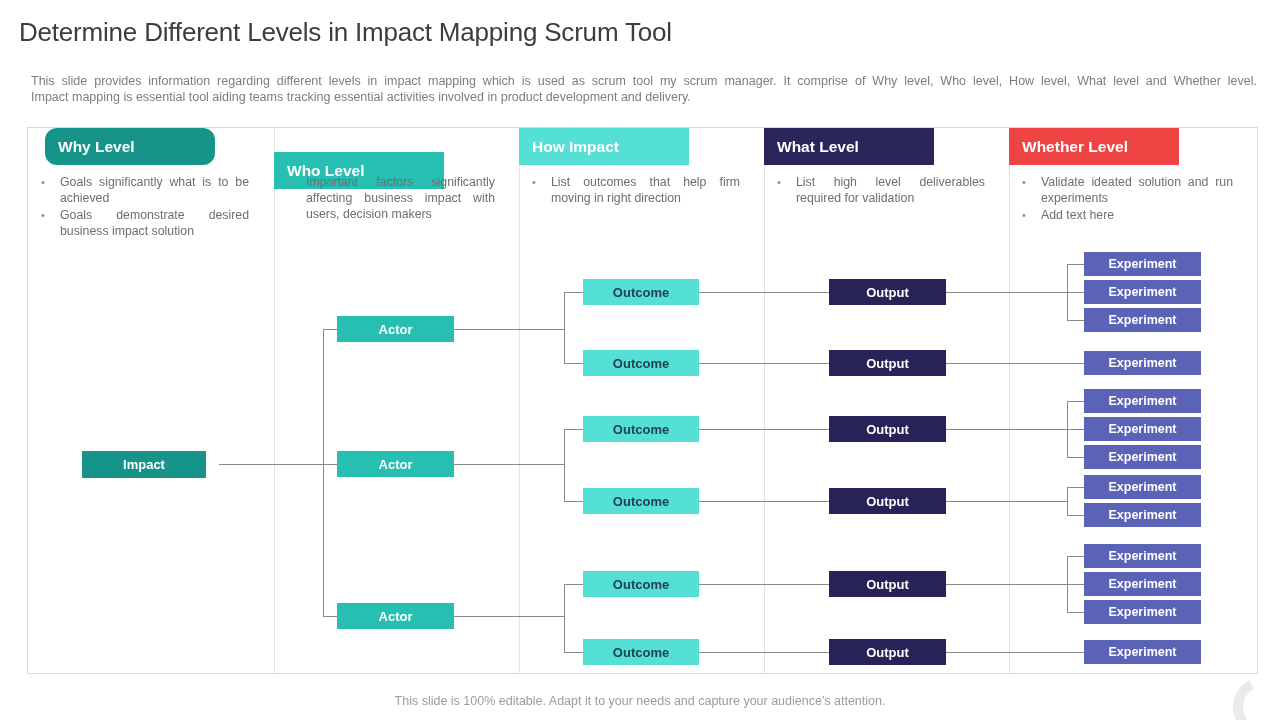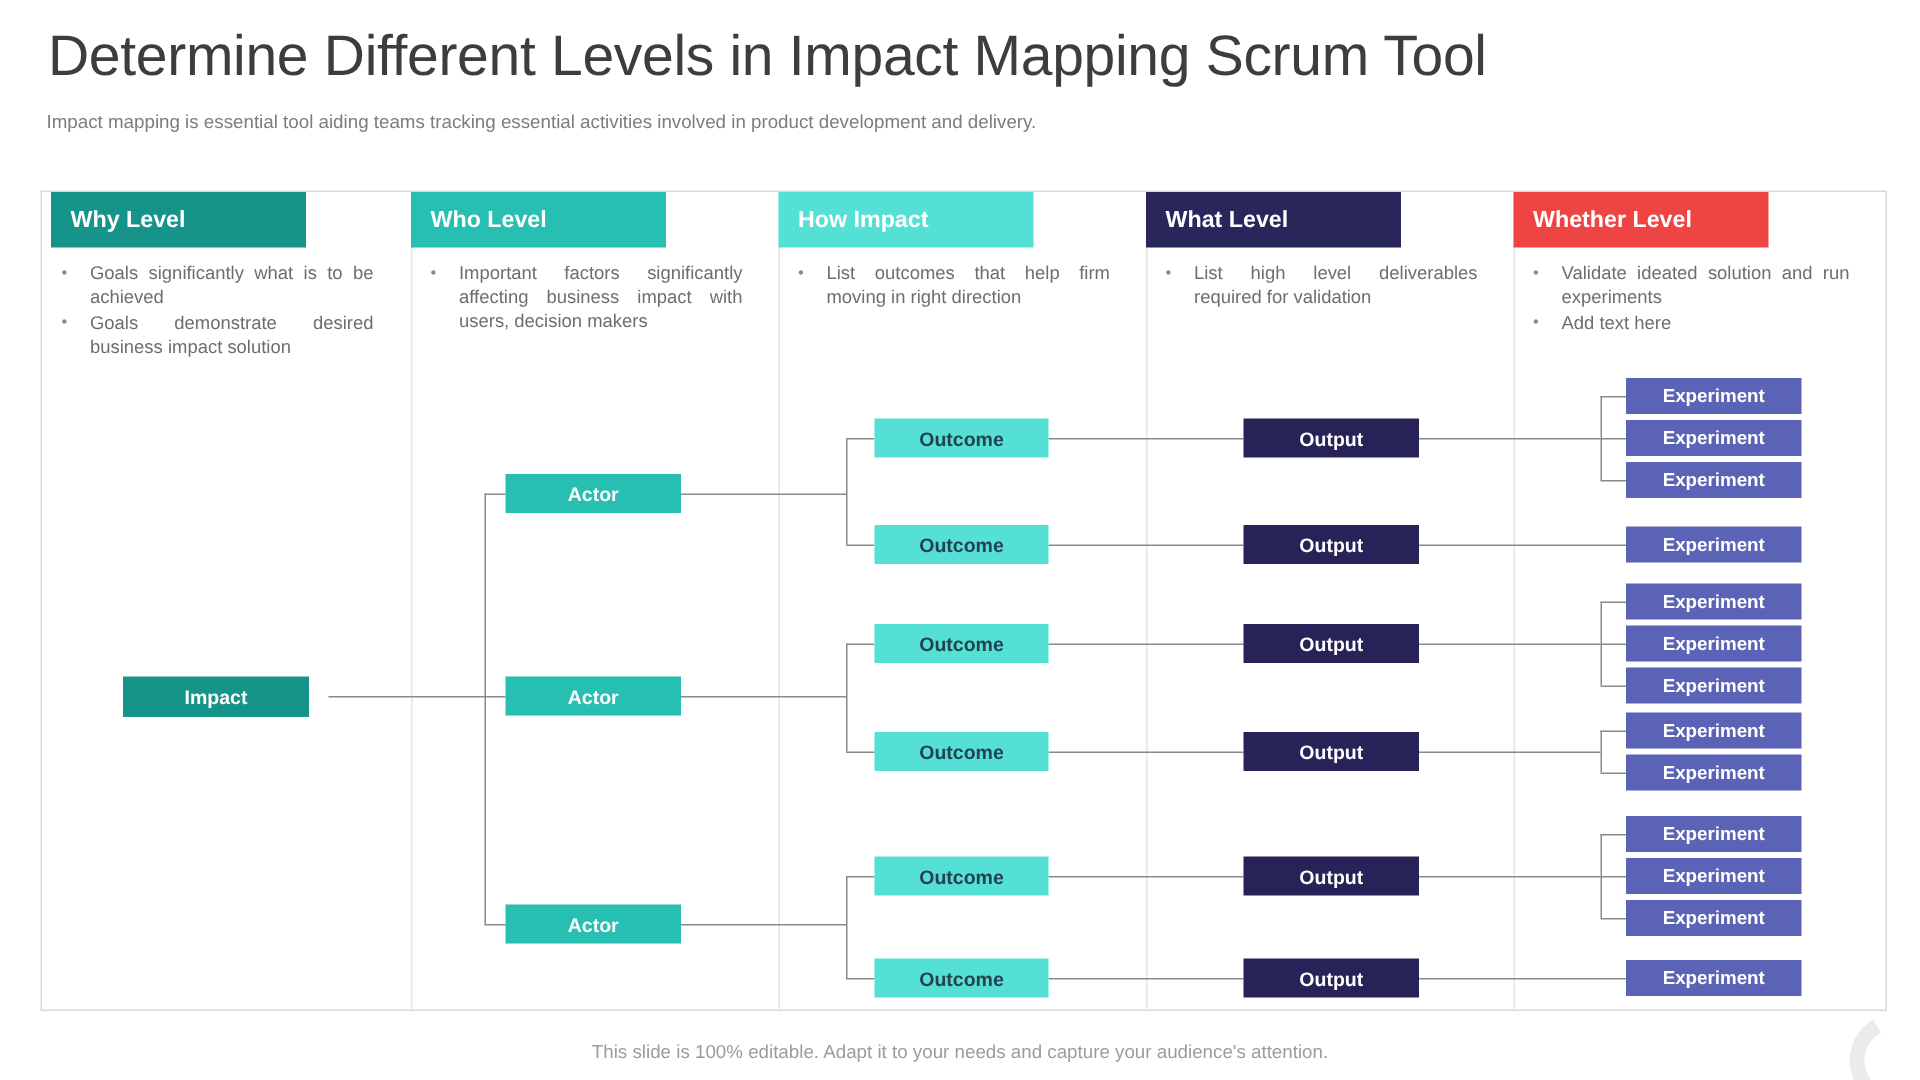--- a/index.html
+++ b/index.html
@@ -1,20 +1,20 @@
 <!DOCTYPE html>
 <html><head>
 <meta charset="utf-8">
 <style>
   html,body { margin:0; padding:0; background:#fff; }
   .slide { position:relative; width:1280px; height:720px; background:#ffffff; overflow:hidden;
            font-family:"Liberation Sans", sans-serif; }
 
-  .title { position:absolute; left:32px; top:17px; width:1100px; margin:0;
-           font-size:38px; font-weight:400; color:#3d3d3d; letter-spacing:-0.2px; }
+  .title { position:absolute; left:19px; top:17px; width:1100px; margin:0;
+           font-size:26px; font-weight:400; color:#3d3d3d; letter-spacing:-0.2px; }
 
   .desc  { position:absolute; left:31px; top:74px; width:1226px;
            font-size:12.5px; color:#7d7d7d; line-height:15.5px; }
   .desc-just { text-align:justify; text-align-last:justify; }
 
   .canvas { position:absolute; left:27px; top:127px; width:1229px; height:545px;
             border:1px solid #d9d9d9; background:#fff; }
 
   .divider { position:absolute; top:0; bottom:0; width:1px; background:#e4e4e4; }
 
@@ -42,40 +42,41 @@
           border:10px solid #ebebeb; border-top-color:transparent;
           border-radius:50%; transform:rotate(16deg); }
 </style>
 </head>
 <body>
 
 <div class="slide">
   <h1 class="title">Determine Different Levels in Impact Mapping Scrum Tool</h1>
 
   <div class="desc">
+    <div class="desc-just">This slide provides information regarding different levels in impact mapping which is used as scrum tool my scrum manager. It comprise of Why level, Who level, How level, What level and Whether level.</div>
     <div>Impact mapping is essential tool aiding teams tracking essential activities involved in product development and delivery.</div>
   </div>
 
   <div class="canvas" id="canvas">
       <div class="divider" style="left: 246px;"></div>
       <div class="divider" style="left: 491px;"></div>
       <div class="divider" style="left: 736px;"></div>
       <div class="divider" style="left: 981px;"></div>
-      <div class="col-header" style="left: 6px; background: rgb(23, 148, 138);">Why Level</div>
+      <div class="col-header" style="left: 17px; background: rgb(23, 148, 138); border-radius: 12px;">Why Level</div>
       <div class="bullets" style="left: 0px; top: 46px; width: 245px;">
         <div class="bullet">
           <span class="dot">•</span>
           <span class="btxt">Goals significantly what is to be achieved</span>
         </div>
         <div class="bullet">
           <span class="dot">•</span>
           <span class="btxt">Goals demonstrate desired business impact solution</span>
         </div>
       </div>
-      <div class="col-header" style="left: 246px; background: rgb(39, 191, 178);">Who Level</div>
+      <div class="col-header" style="left: 246px; background: rgb(39, 191, 178); margin-top: 24px;">Who Level</div>
       <div class="bullets" style="left: 246px; top: 46px; width: 245px;">
         <div class="bullet">
           <span class="dot">•</span>
           <span class="btxt">Important factors significantly affecting business impact with users, decision makers</span>
         </div>
       </div>
       <div class="col-header" style="left: 491px; background: rgb(85, 224, 213);">How Impact</div>
       <div class="bullets" style="left: 491px; top: 46px; width: 245px;">
         <div class="bullet">
           <span class="dot">•</span>

